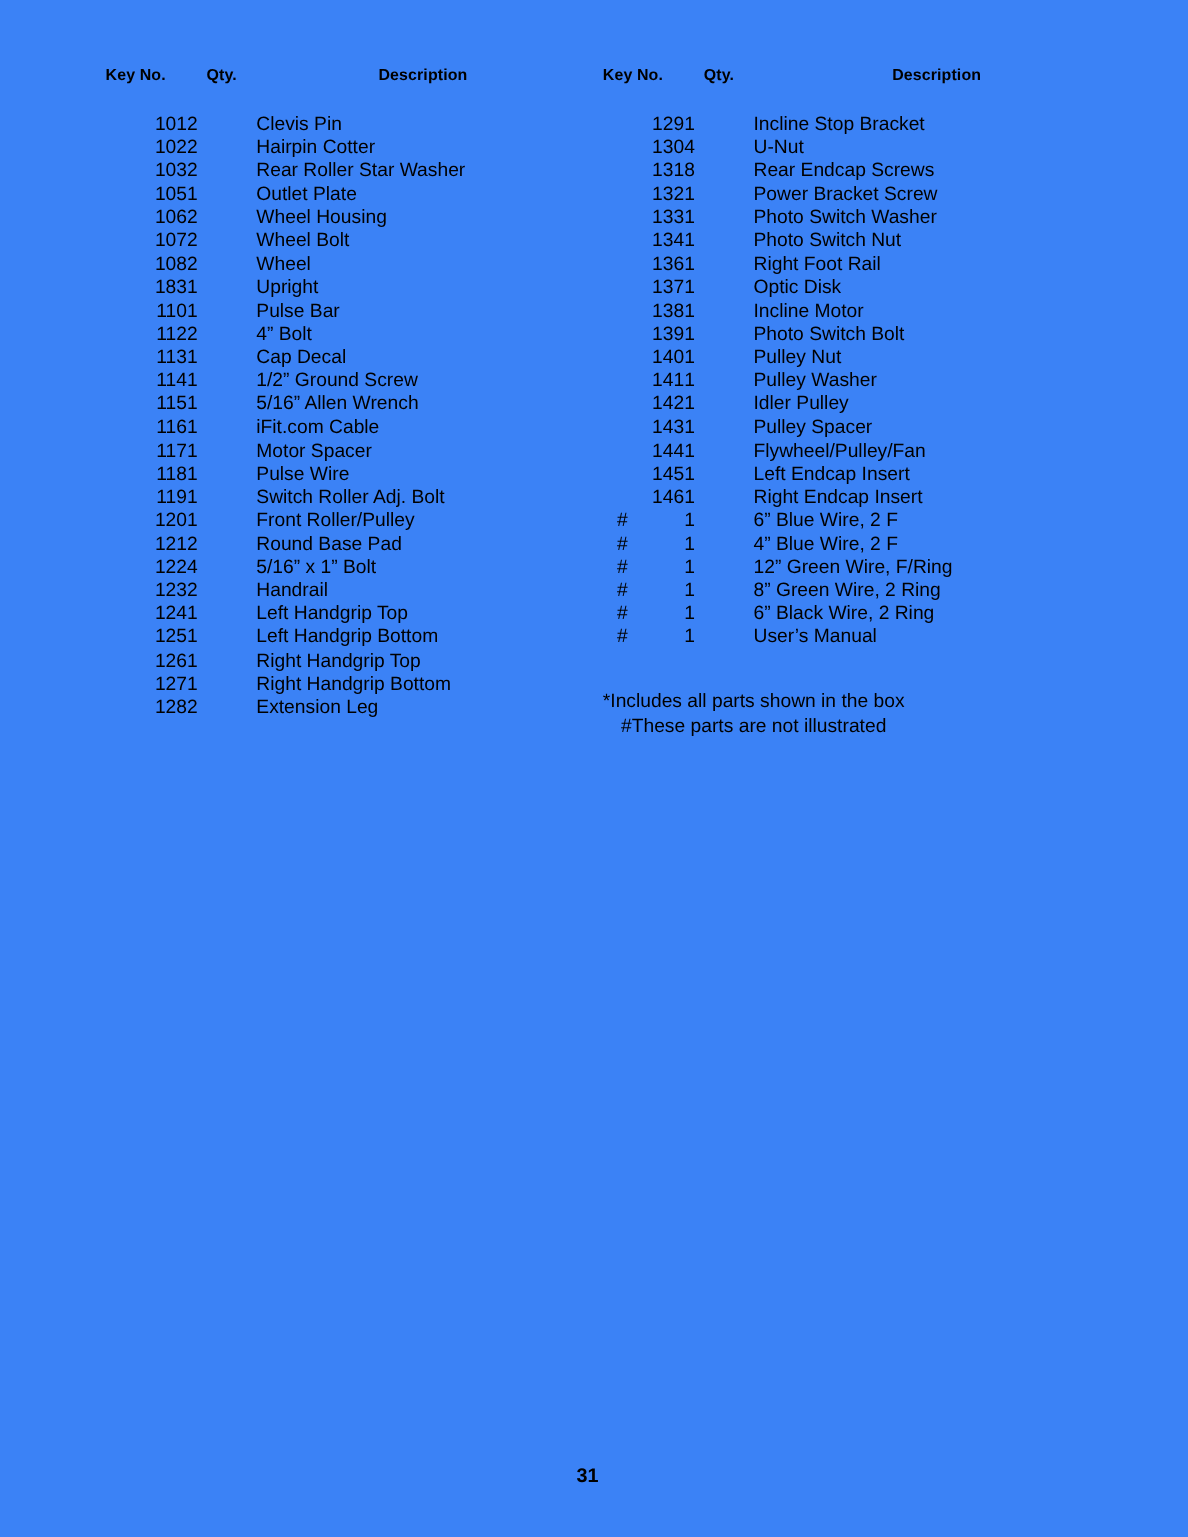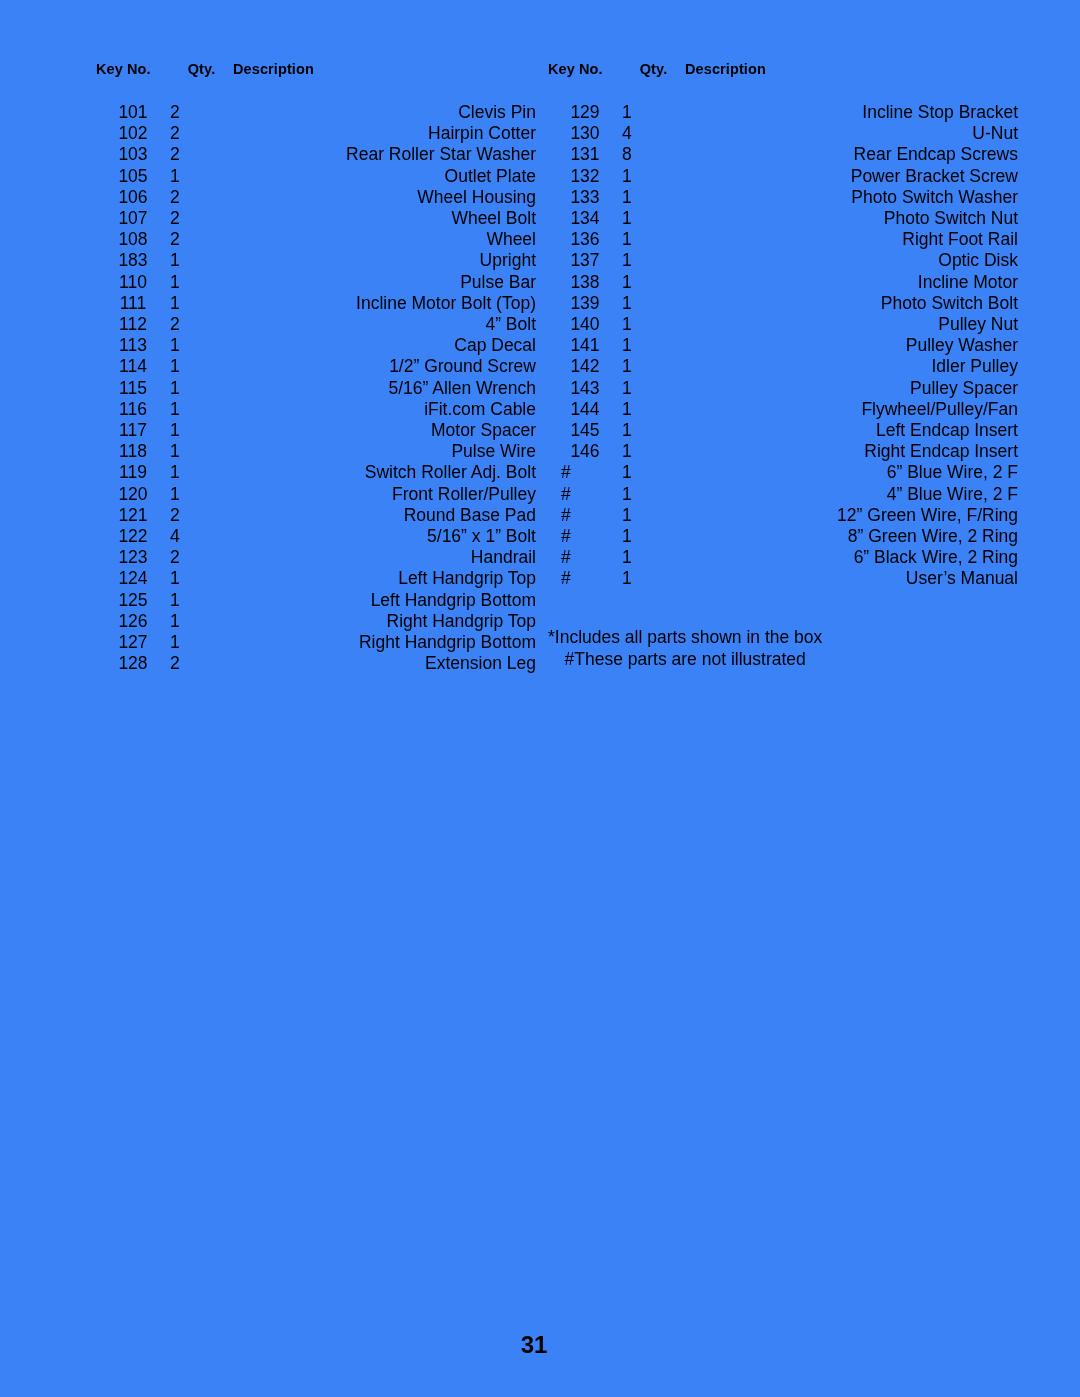--- a/index.html
+++ b/index.html
@@ -60,34 +60,34 @@
   thead th {
     font-size: 14.5px;
     font-weight: bold;
     text-align: left;
     height: 22px;
     line-height: 22px;
     letter-spacing: 0.1px;
   }
   thead th.th-key  { text-align: left; }
   thead th.th-qty  { text-align: center; }
-  thead th.th-desc { text-align: left; margin-top: 28px; }
+  thead th.th-desc { text-align: center; margin-top: 28px; }
 
   
   tr.gap td { height: 22px; line-height: 22px; font-size: 0; }
 
   tbody td {
     font-size: 17.5px;
     font-weight: normal;
     height: 21.2px;
     line-height: 21.2px;
   }
-  td.key  { text-align: center; padding-left: 6px; }
+  td.key  { text-align: right; padding-left: 6px; }
   td.qty  { text-align: left; padding-left: 5px; }
-  td.desc { text-align: right; }
+  td.desc { text-align: left; }
 
   
   td.key.hashkey { text-align: left; padding-left: 13px; }
 
   
   .footnotes {
     position: absolute;
     left: 548px;
     top: 626px;
     font-size: 17.5px;
@@ -96,21 +96,21 @@
   }
   .footnotes div { white-space: nowrap; }
 
   
   .page-number {
     position: absolute;
     top: 1331px;
     left: 0;
     width: 1068px;
     text-align: center;
-    font-size: 24px;
+    font-size: 18px;
     font-weight: bold;
   }
 </style>
 </head>
 <body>
 
 <div class="page">
 
   <div class="columns">
 
@@ -171,25 +171,20 @@
               <td class="key">183</td>
               <td class="qty">1</td>
               <td class="desc">Upright</td>
             </tr>
             <tr>
               <td class="key">110</td>
               <td class="qty">1</td>
               <td class="desc">Pulse Bar</td>
             </tr>
             <tr>
-              <td class="key">111</td>
-              <td class="qty">1</td>
-              <td class="desc">Incline Motor Bolt (Top)</td>
-            </tr>
-            <tr>
               <td class="key">112</td>
               <td class="qty">2</td>
               <td class="desc">4” Bolt</td>
             </tr>
             <tr>
               <td class="key">113</td>
               <td class="qty">1</td>
               <td class="desc">Cap Decal</td>
             </tr>
             <tr>

